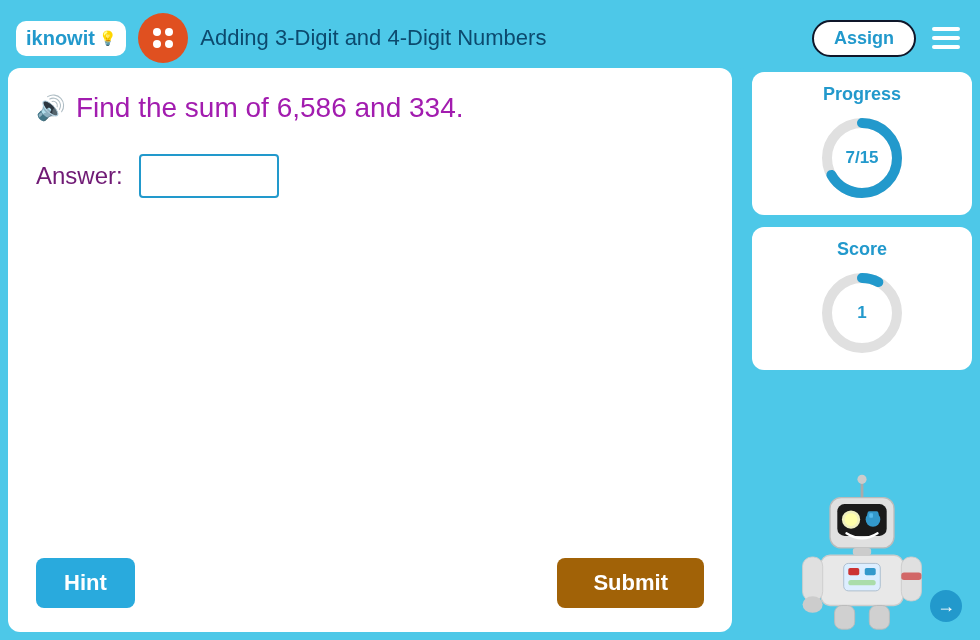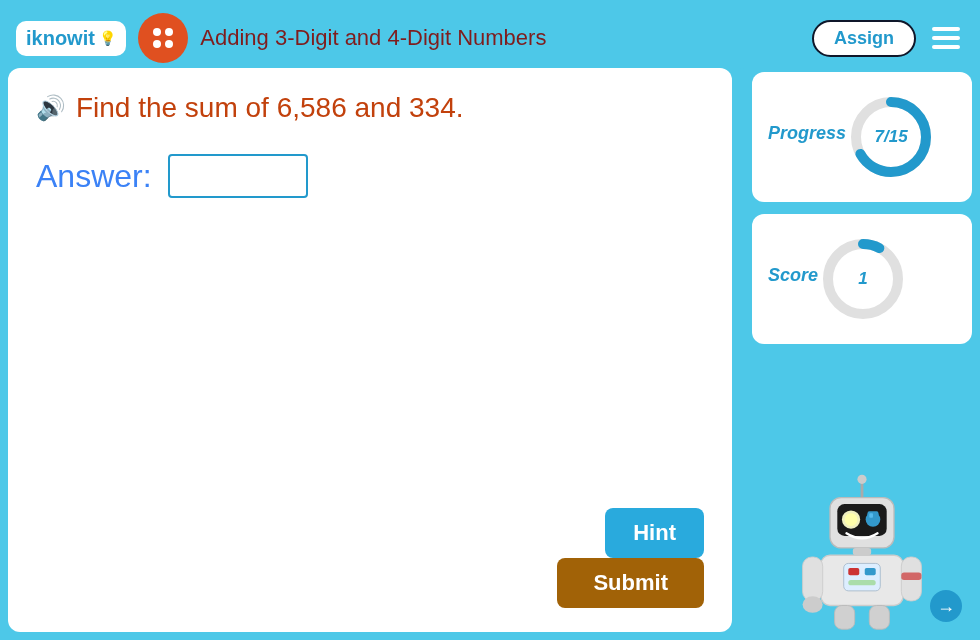--- a/index.html
+++ b/index.html
@@ -64,21 +64,21 @@
     .dice-dot {
       width: 8px;
       height: 8px;
       background: white;
       border-radius: 50%;
     }
 
     .lesson-title {
       flex: 1;
       font-size: 22px;
-      color: #7f1d1d;
+      color: #0c4a6e;
       font-weight: normal;
     }
 
     .assign-btn {
       background: white;
       border: 2px solid #0f172a;
       border-radius: 20px;
       padding: 6px 20px;
       font-size: 18px;
       font-weight: bold;
@@ -128,53 +128,52 @@
     }
 
     .speaker-icon {
       font-size: 24px;
       color: #2299cc;
       cursor: pointer;
     }
 
     .question-text {
       font-size: 28px;
-      color: #c2410c;
+      color: #a21caf;
       font-weight: normal;
     }
 
     .answer-row {
       display: flex;
       align-items: center;
       gap: 16px;
       margin-bottom: auto;
     }
 
     .answer-label {
-      font-size: 32px;
-      color: #3b82f6;
+      font-size: 24px;
+      color: #701a75;
     }
 
     .answer-input {
       border: 2px solid #2299cc;
       border-radius: 4px;
       width: 140px;
       height: 44px;
       font-size: 20px;
       padding: 4px 8px;
       outline: none;
       color: #1a1a1a;
     }
 
     .bottom-buttons {
       display: flex;
       justify-content: space-between;
-      align-items: flex-end;
+      align-items: center;
       margin-top: auto;
-      flex-direction: column;
     }
 
     .hint-btn {
       background: #29aadd;
       border: none;
       border-radius: 8px;
       color: white;
       font-size: 22px;
       font-weight: bold;
       padding: 12px 28px;
@@ -206,25 +205,25 @@
       flex-direction: column;
       align-items: center;
       gap: 12px;
       padding-top: 4px;
       position: relative;
     }
 
     .stat-card {
       background: white;
       border-radius: 12px;
-      padding: 20px 16px;
+      padding: 12px 16px;
       width: 100%;
       display: flex;
-      align-items: center;
-      font-style: italic;
+      flex-direction: column;
+      align-items: center;
     }
 
     .stat-label {
       font-size: 18px;
       font-weight: bold;
       color: #2299cc;
       margin-bottom: 8px;
     }
 
     .circle-progress {

